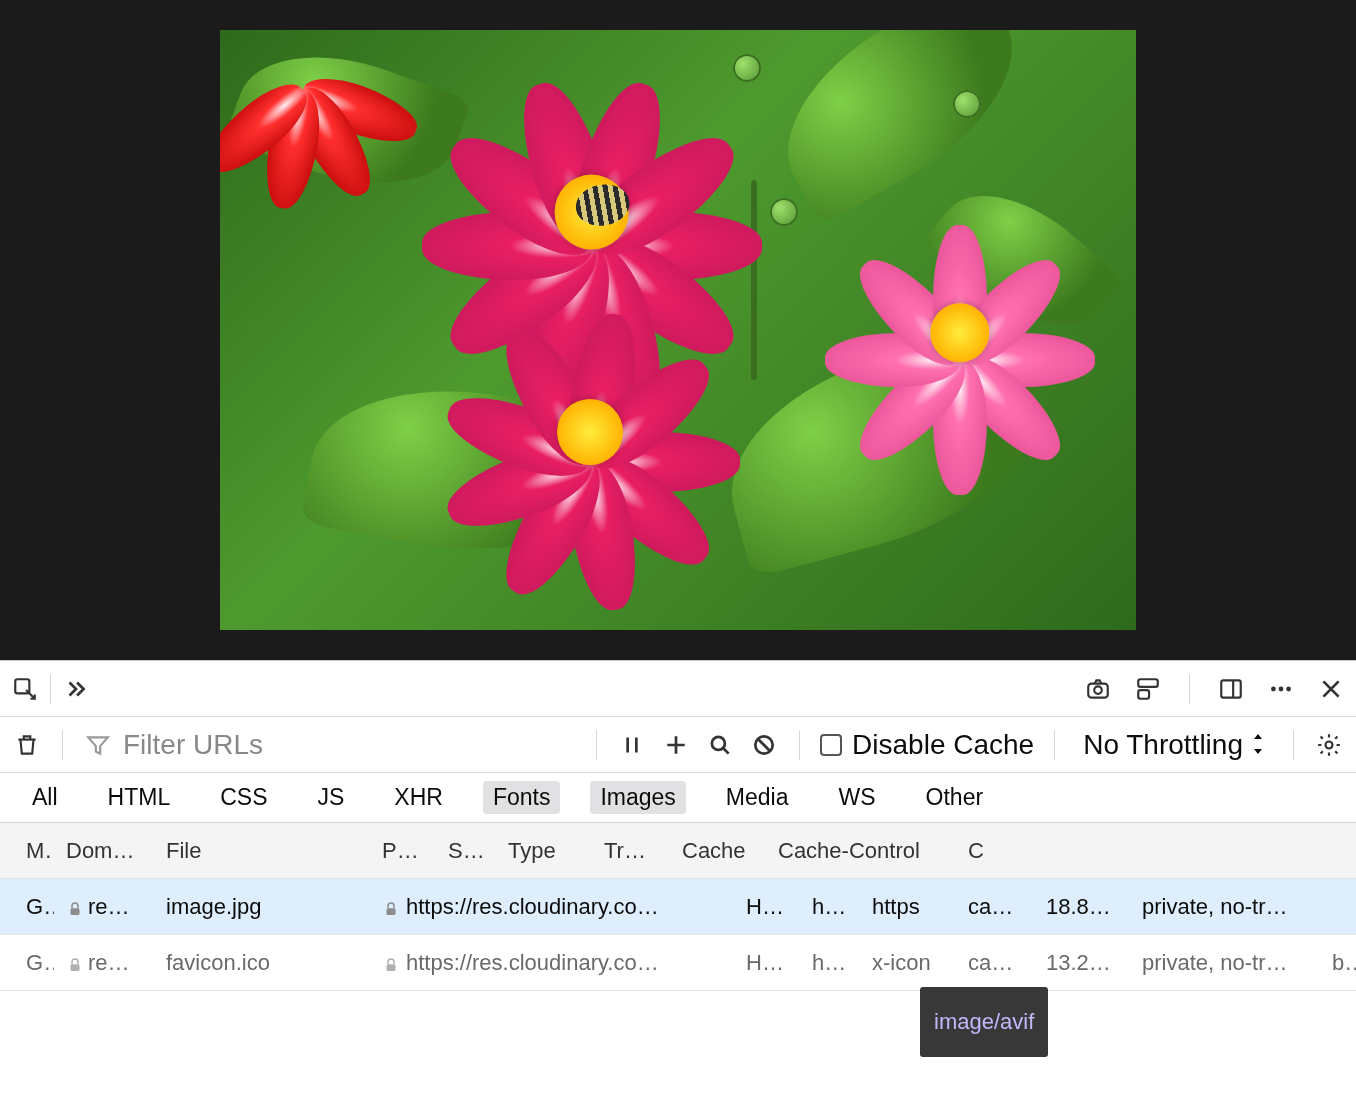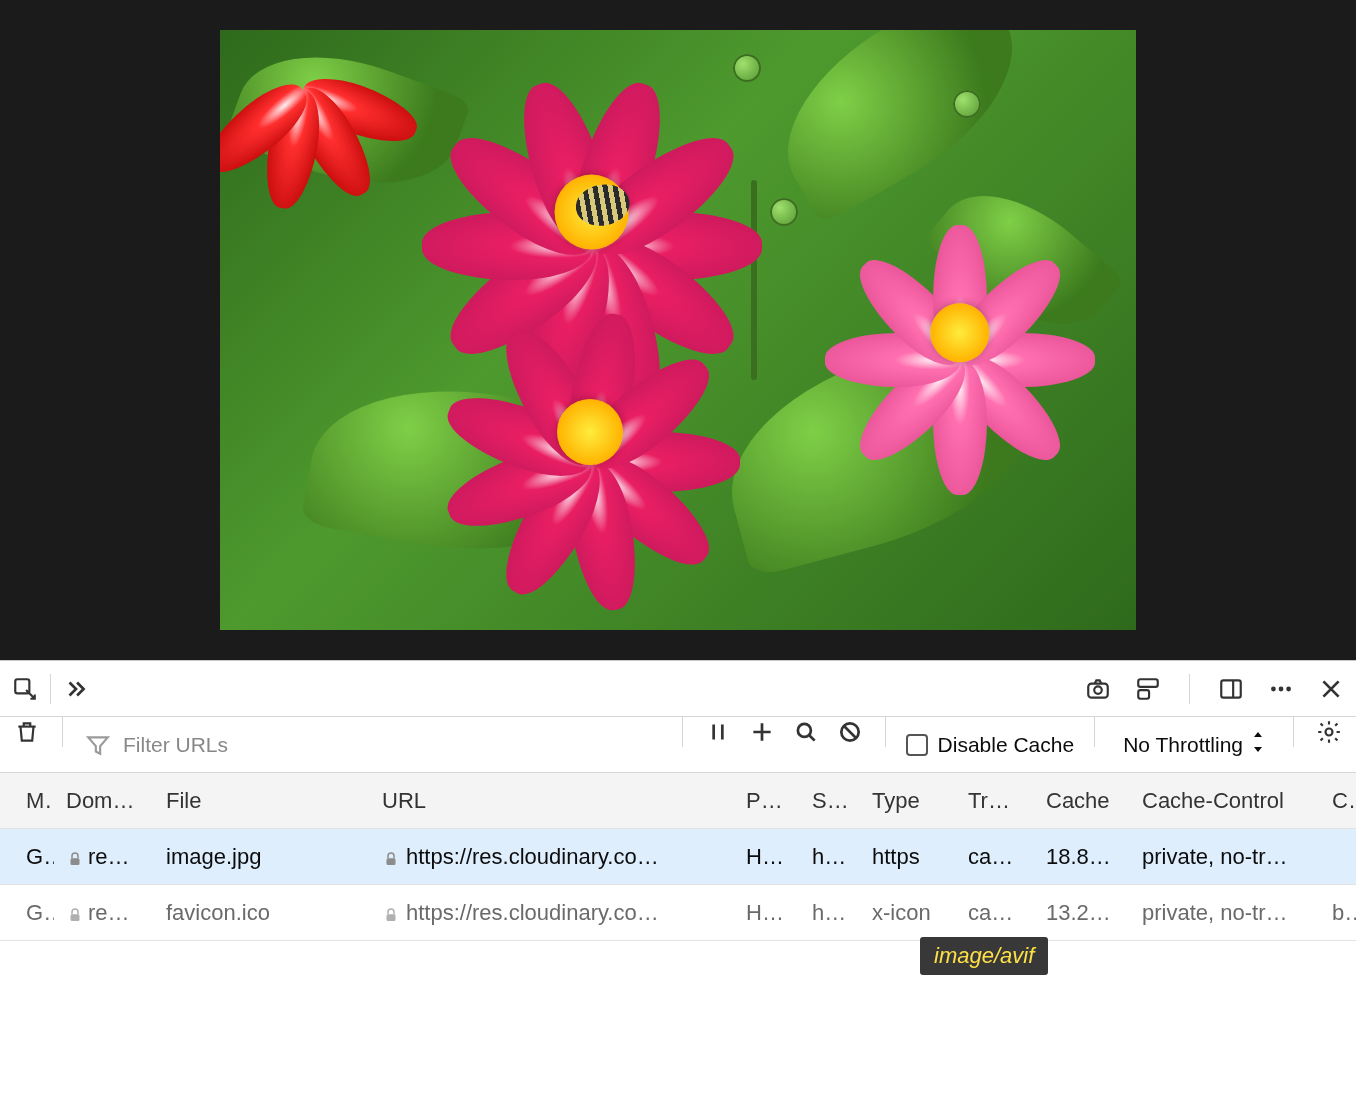--- a/index.html
+++ b/index.html
@@ -91,21 +91,21 @@
   }
   .dt-tab{display:flex;align-items:center;gap:10px;padding:0 18px;height:100%;cursor:pointer;color:#0c0c0d;}
   .dt-tab.active{color:#0060df;position:relative;}
   .dt-tab.active::before{content:"";position:absolute;top:-1px;left:0;right:0;height:4px;background:#0a84ff;}
   .sep{width:1px;height:30px;background:#d6d6d6;margin:0 6px;}
   .icnbtn{width:30px;height:30px;display:flex;align-items:center;justify-content:center;cursor:pointer;color:#333;}
   .icnbtn svg{width:26px;height:26px;}
   .dt-tabs .rightgrp{margin-left:auto;display:flex;align-items:center;gap:20px;}
 
   .net-toolbar{
-    display:flex;height:56px;padding:0 12px;gap:14px;font-size:21px;border-bottom:1px solid #d6d6d6;
+    display:flex;align-items:center;height:56px;padding:0 12px;gap:14px;font-size:28px;border-bottom:1px solid #d6d6d6;
   }
   .net-toolbar .filter-inp{
     flex:0 0 430px;display:flex;align-items:center;gap:10px;color:#888;
   }
   .spacer{flex:1}
   .chkrow{display:flex;align-items:center;gap:10px}
   .chkbox{width:22px;height:22px;border:2px solid #555;border-radius:4px;display:inline-block}
   .sel{display:flex;align-items:center;gap:8px;color:#0c0c0d;cursor:pointer;padding:0 8px}
 
   .net-filters{
@@ -129,21 +129,21 @@
   .c-tra{flex:0 0 78px}
   .c-size{flex:0 0 96px}
   .c-cache{flex:0 0 190px}
   .c-last{flex:1}
   .statbar{width:6px;height:100%;background:#12bc00;border-radius:0}
   .net-row.selected{background:#deeefc}
   .lock{width:18px;height:18px;display:inline-block}
   .lock svg{width:18px;height:18px;}
 
   .tooltip{
-    position:absolute;left:920px;top:164px;background:#383838;color:#fde047;font-size:22px;padding:6px 14px;border-radius:3px;font-style:italic;
+    position:absolute;left:920px;top:164px;background:#383838;color:#c4b5fd;font-size:22px;padding:22px 14px;border-radius:3px;
   }
 </style>
 </head>
 <body>
 
 <div class="viewport">
   <div class="photo" aria-label="flowers photo">
 
     <div class="leaf" style="left:2%;top:5%;width:220px;height:120px;--r:20deg"></div>
     <div class="leaf" style="left:60%;top:0%;width:260px;height:140px;--r:-30deg"></div>
@@ -316,28 +316,39 @@
     </div>
     <div class="sep"></div>
     <div class="icnbtn">
       <svg viewBox="0 0 24 24" fill="none" stroke="currentColor" stroke-width="2">
           <circle cx="12" cy="12" r="3.2"></circle>
           <path d="M12 2v3M12 19v3M4.2 4.2l2.1 2.1M17.7 17.7l2.1 2.1M2 12h3M19 12h3M4.2 19.8l2.1-2.1M17.7 6.3l2.1-2.1"></path>
         </svg>
     </div>
   </div>
 
+  <div class="net-filters">
+    <span class="pill">All</span>
+    <span class="pill">HTML</span>
+    <span class="pill">CSS</span>
+    <span class="pill">JS</span>
+    <span class="pill">XHR</span>
+    <span class="pill sel">Fonts</span>
+    <span class="pill sel">Images</span>
+    <span class="pill">Media</span>
+    <span class="pill">WS</span>
+    <span class="pill">Other</span>
+  </div>
 
   <div class="net-table">
     <div class="net-head">
       <div class="cell c-status"></div>
       <div class="cell c-m">M</div>
       <div class="cell c-dom">Dom…</div>
       <div class="cell c-file">File</div>
-      <div class="cell c-url">URL</div>
       <div class="cell c-p">P…</div>
       <div class="cell c-s">S…</div>
       <div class="cell c-type">Type</div>
       <div class="cell c-tra">Tra…</div>
       <div class="cell c-size">Cache</div>
       <div class="cell c-cache">Cache-Control</div>
       <div class="cell c-last">C</div>
     </div>
 
     <div class="net-row selected">

